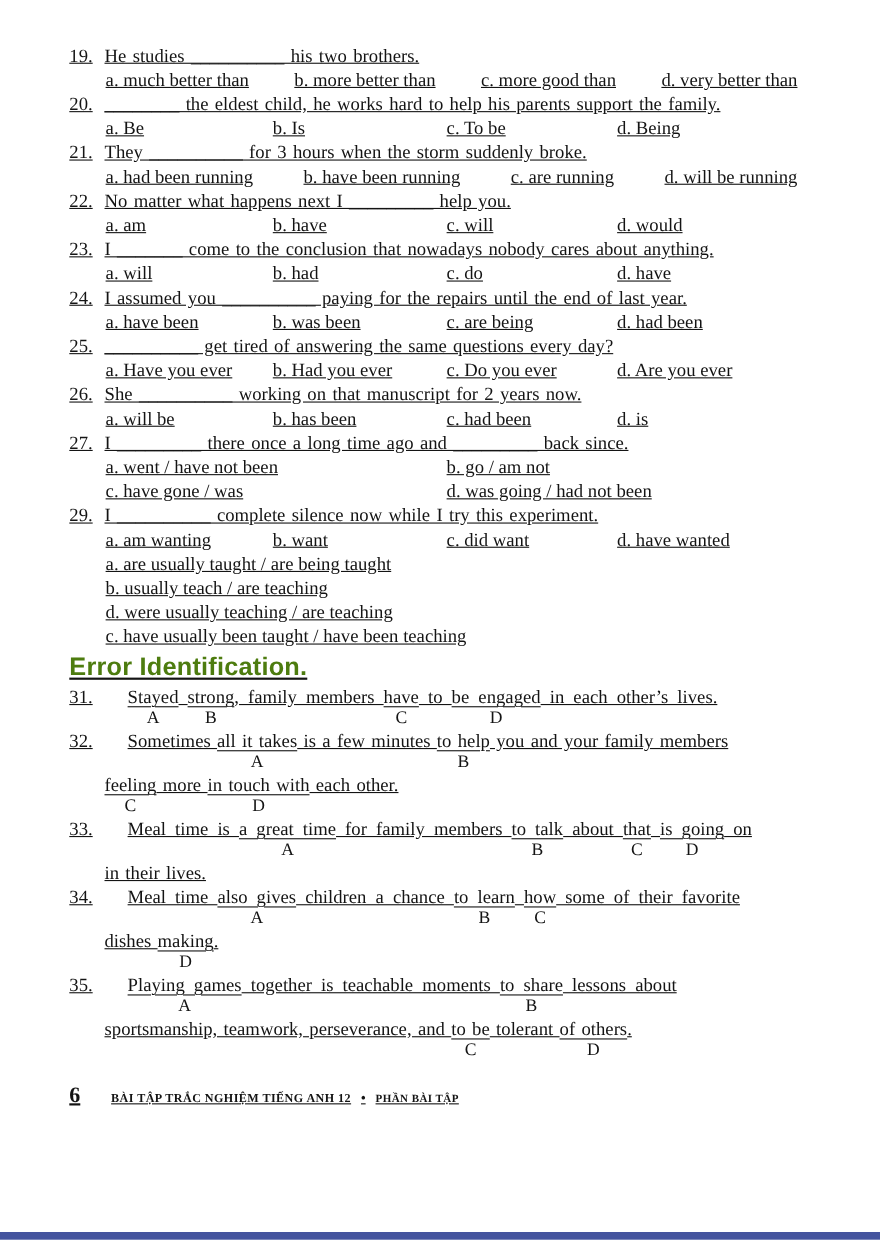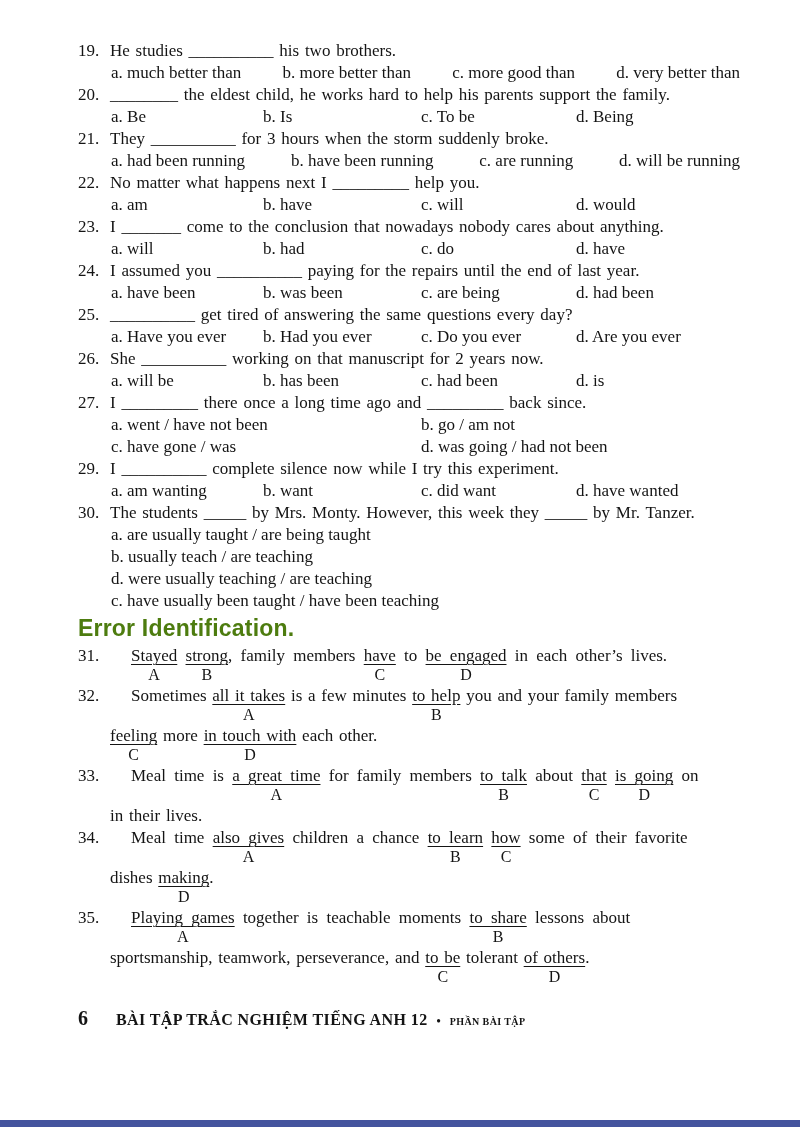--- a/index.html
+++ b/index.html
@@ -1,39 +1,39 @@
 <!DOCTYPE html>
 <html><head>
 <meta charset="utf-8">
 <style>
   html,body{margin:0;padding:0;}
   body{width:800px;height:1127px;overflow:hidden;background:#fff;}
   .page{position:relative;width:800px;height:1127px;background:#fff;
         font-family:"Liberation Serif","DejaVu Serif",serif;font-size:17px;color:#141414;}
-  .content{position:absolute;left:78px;top:40px;width:662px;}
+  .content{position:absolute;left:63px;top:40px;width:662px;text-decoration:underline;}
   .qline,.eiline{display:flex;line-height:22px;white-space:nowrap;}
   .qnum{flex:0 0 32px;}
   .qtext,.eitext{flex:1;word-spacing:1.5px;}
   .wide .eitext{word-spacing:4px;}
   .cont{padding-left:32px;}
   .opts{margin-left:33px;line-height:22px;white-space:nowrap;}
   .grid4{display:grid;grid-template-columns:152px 158px 155px 1fr;}
   .grid2{display:grid;grid-template-columns:310px 1fr;}
   .spread{display:flex;justify-content:space-between;}
   .stack .opt{display:block;}
   .useg{display:inline-block;position:relative;}
   .ut{text-decoration:underline;text-decoration-thickness:1.3px;text-underline-offset:3px;margin-top:15px;}
   .mk{position:absolute;top:22px;left:0;width:100%;text-align:center;
       font-size:16px;line-height:16px;text-decoration:none;}
   .hasmk{padding-bottom:18px;gap:21px;}
   .section-heading{font-family:"Liberation Sans","DejaVu Sans",sans-serif;font-size:23px;
       font-weight:700;margin:4px 0 5px 0;line-height:24px;letter-spacing:.2px;color:#4d7c0f;}
   .footer{display:flex;align-items:baseline;margin-top:20px;white-space:nowrap;}
   .pgnum{font-size:20px;font-weight:700;}
-  .ftitle{font-weight:700;font-size:16px;letter-spacing:.4px;margin-left:28px;}
+  .ftitle{font-weight:700;font-size:11px;letter-spacing:.4px;margin-left:28px;}
   .fbullet{font-weight:700;font-size:12px;margin:0 9px;}
   .fsection{font-weight:700;font-size:10px;letter-spacing:.4px;}
   .bottom-bar{position:absolute;left:0;bottom:0;width:800px;height:7px;}
 </style>
 </head>
 <body>
 
 <div class="page">
   <div class="content">
 
@@ -162,24 +162,20 @@
         </div>
       <div class="opts grid4">
           <span class="opt">a. am wanting</span>
           <span class="opt">b. want</span>
           <span class="opt">c. did want</span>
           <span class="opt">d. have wanted</span>
         </div>
     </section>
 
     <section>
-      <div class="qline">
-          <span class="qnum">30.</span>
-          <span class="qtext">The students _____ by Mrs. Monty. However, this week they _____ by Mr. Tanzer.</span>
-        </div>
       <div class="opts stack">
           <span class="opt">a. are usually taught / are being taught</span>
           <span class="opt">b. usually teach / are teaching</span>
           <span class="opt">d. were usually teaching / are teaching</span>
           <span class="opt">c. have usually been taught / have been teaching</span>
         </div>
     </section>
 
     <h2 class="section-heading">Error Identification.</h2>
 

